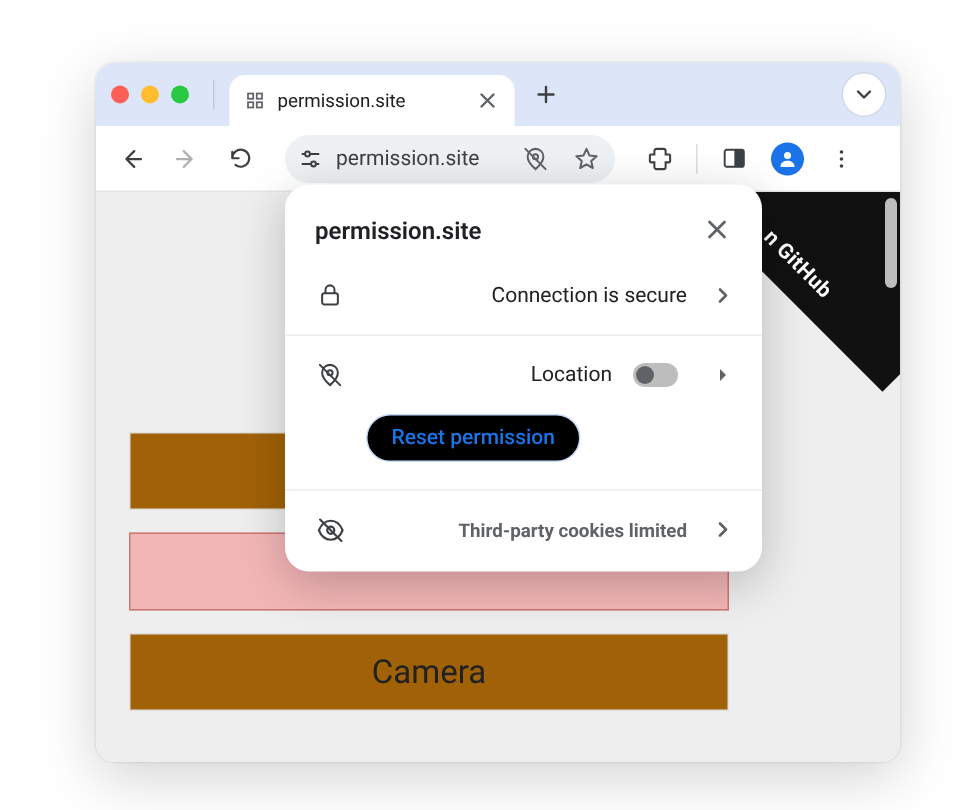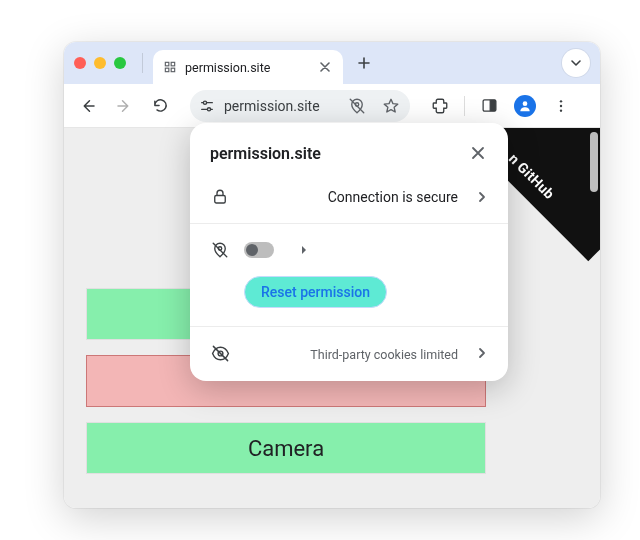--- a/index.html
+++ b/index.html
@@ -120,21 +120,21 @@
     font-weight:700;
     font-size:14px;
     transform: rotate(0deg);
     letter-spacing: .3px;
   }
   .card {
     position:absolute;
     left: 22px;
     width: 400px;
     height: 52px;
-    background:#86efac;
+    background:#a16207;
     border: 1px solid #e0e0e0;
     display:flex;
     align-items:center;
     justify-content:center;
     font-size: 22px;
     color:#202124;
   }
   .card.pink { background:#f3b6b6; border-color:#c77; }
   
   .popover {
@@ -157,29 +157,29 @@
   .pop-title { font-size:16px; font-weight:600; }
   .pop-close { width:28px;height:28px;display:flex;align-items:center;justify-content:center;color:#5f6368;cursor:pointer;}
   .pop-row {
     display:flex;align-items:center;gap:14px;
     padding: 12px 16px 12px 20px;
     cursor:pointer;
   }
   .pop-row .lead-icon { width:20px;height:20px;display:flex;align-items:center;justify-content:center;color:#3c4043; flex-shrink:0;}
   .pop-row .label { flex:1;text-align:right; }
   .pop-row .trail-icon { width:20px;height:20px;display:flex;align-items:center;justify-content:center;color:#5f6368;}
-  .pop-row .sub { font-size:12.5px; color:#5f6368; margin-top:2px;}
+  .pop-row .sub { font-size:12.5px; color:#5f6368; margin-top:2px;font-weight:bold;}
   .pop-divider { height:1px; background:#ececec; margin: 4px 0; }
   .pop-section { padding: 0; }
   .reset-wrap { padding: 4px 0 14px 54px; }
   .reset-btn {
     display:inline-block;
     border:1px solid #c6dafc;
     color:#1a73e8;
-    background:#5eead4;
+    background:#000000;
     border-radius: 18px;
     padding: 7px 16px;
     font-size:14px;
     cursor:pointer;
     font-weight:500;
   }
   
   .toggle {
     position:relative;
     width: 30px; height: 16px;
@@ -348,20 +348,21 @@
 
   <div class="pop-section">
     <div class="pop-row" style="cursor:default">
       <span class="lead-icon">
         <svg width="18" height="18" viewBox="0 0 24 24">
           <path d="M12 3 C8 3 5 6 5 10 C5 15 12 21 12 21 C12 21 19 15 19 10 C19 6 16 3 12 3 Z" fill="none" stroke="#3c4043" stroke-width="1.8"></path>
           <circle cx="12" cy="10" r="2.3" fill="none" stroke="#3c4043" stroke-width="1.8"></circle>
           <path d="M3 3 L21 21" stroke="#3c4043" stroke-width="1.8" stroke-linecap="round"></path>
         </svg>
       </span>
+      <span class="label">Location</span>
       <span class="toggle">
         <span class="knob"></span>
       </span>
       <span class="trail-icon" style="margin-left:6px">
         <svg width="10" height="10" viewBox="0 0 10 10">
             <path d="M3 1 L7 5 L3 9 Z" fill="#5f6368"></path>
           </svg>
       </span>
     </div>
     <div class="reset-wrap">

